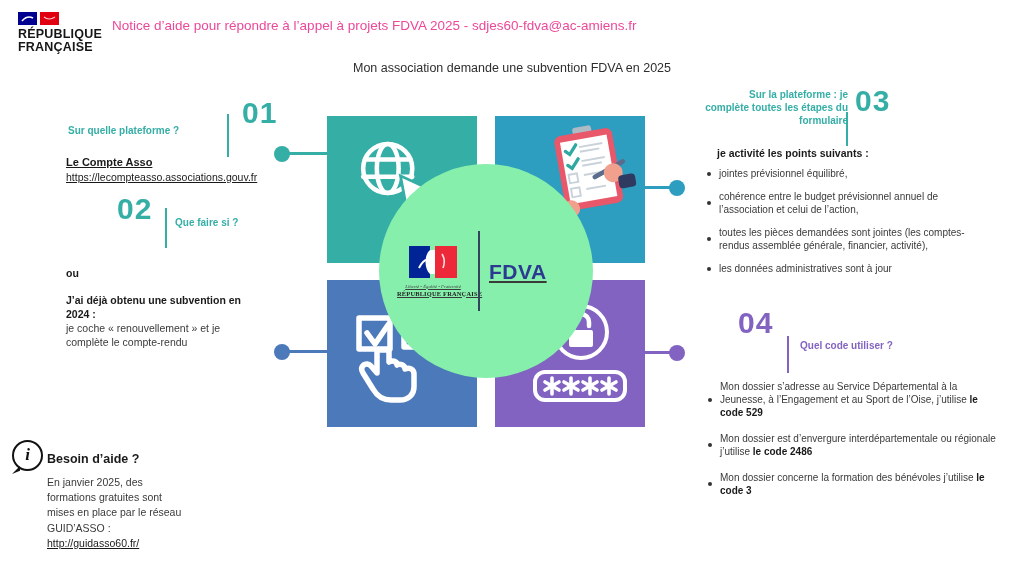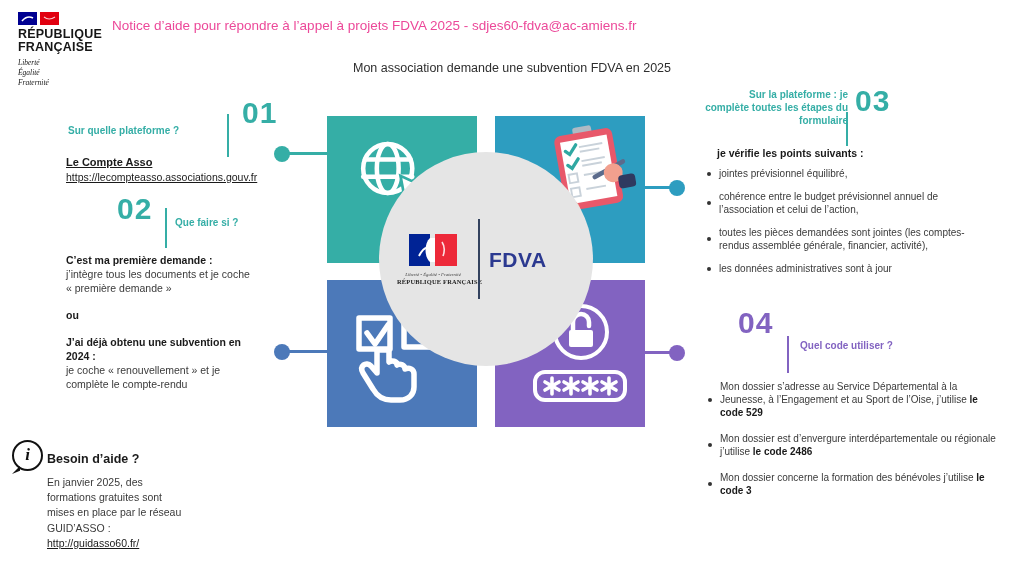--- a/index.html
+++ b/index.html
@@ -15,22 +15,22 @@
   .title{left:112px;top:18px;width:800px;text-align:left;font-weight:normal;font-size:13.5px;color:#ec4899;}
   .subtitle{left:112px;top:61px;width:800px;text-align:center;font-size:12.5px;color:#2e2e2e;}
 
   
   .graphic{left:327px;top:116px;width:318px;height:311px;}
   .quad{position:absolute;width:150px;height:147px;}
   .quad.tl{left:0;top:0;background:#35aea6;}
   .quad.tr{left:168px;top:0;background:#2d9dc0;}
   .quad.bl{left:0;top:164px;background:#4c79b9;}
   .quad.br{left:168px;top:164px;background:#8263c1;}
-  .center-circle{position:absolute;left:52px;top:36px;width:214px;height:214px;border-radius:50%;
-                 background:#e5e5e5;display:flex;align-items:center;justify-content:center;gap:9px;}
+  .center-circle{position:absolute;left:52px;top:48px;width:214px;height:214px;border-radius:50%;
+                 background:#86efac;display:flex;align-items:center;justify-content:center;gap:9px;text-decoration:underline;}
   .fdva-left{width:72px;text-align:center;}
   .fdva-motto{font-family:"Liberation Serif",serif;font-style:italic;font-size:4.8px;color:#444;margin-top:2px;white-space:nowrap;}
   .fdva-rep{font-family:"Liberation Serif",serif;font-weight:bold;font-size:6.4px;color:#222;letter-spacing:.2px;white-space:nowrap;margin-top:1px;}
   .fdva-divider{width:2px;height:80px;background:#33425e;}
   .fdva-right{width:86px;}
   .fdva-acronym{font-weight:bold;font-size:21px;color:#2b3990;letter-spacing:.5px;line-height:1;}
   .fdva-sub{font-size:7.6px;color:#5d7b94;line-height:1.2;letter-spacing:.4px;margin-top:3px;}
 
   
   .cline{position:absolute;height:3px;}
@@ -70,25 +70,20 @@
         <rect width="19" height="13" fill="#000091"></rect>
         <path d="M4,9 Q9,3 15,6" stroke="#fff" stroke-width="1.6" fill="none"></path>
       </svg>
       <svg width="19" height="13" viewBox="0 0 19 13">
         <rect width="19" height="13" fill="#E1000F"></rect>
         <path d="M4,5 Q9,9 15,5" stroke="#fff" stroke-width="1.2" fill="none" opacity=".8"></path>
       </svg>
     </div>
     <div class="rf-name">RÉPUBLIQUE</div>
     <div class="rf-name">FRANÇAISE</div>
-    <div class="rf-motto">
-      <div>Liberté</div>
-      <div>Égalité</div>
-      <div>Fraternité</div>
-    </div>
   </div>
 
   <div class="abs title">Notice d’aide pour répondre à l’appel à projets FDVA 2025 - sdjes60-fdva@ac-amiens.fr</div>
   <div class="abs subtitle">Mon association demande une subvention FDVA en 2025</div>
 
   <div class="abs graphic">
     <div class="quad tl">
       <svg class="abs" style="left:22px;top:18px;" width="92" height="80" viewBox="0 0 100 88">
         <g stroke="#fff" stroke-width="5" fill="none" stroke-linecap="round">
           <circle cx="42" cy="38" r="27"></circle>
@@ -198,35 +193,31 @@
   <div class="abs step-heading teal-tx" style="left:68px;top:124px;">Sur quelle plateforme ?</div>
   <div class="vline teal-bg" style="left:227px;top:114px;height:43px;"></div>
   <div class="abs step-num teal-tx" style="left:242px;top:98px;">01</div>
   <div class="abs bold-black u" style="left:66px;top:156px;font-size:11px;">Le Compte Asso</div>
   <div class="abs body-tx u" style="left:66px;top:171px;color:#1a1a1a;">https://lecompteasso.associations.gouv.fr</div>
 
   <div class="abs step-num teal-tx" style="left:117px;top:194px;">02</div>
   <div class="vline teal-bg" style="left:165px;top:208px;height:40px;"></div>
   <div class="abs step-heading teal-tx" style="left:175px;top:216px;">Que faire si ?</div>
   <div class="abs body-tx" style="left:66px;top:254px;width:188px;">
-    <div>
-      <span class="bold-black">C’est ma première demande :</span><br>
-      <span>j’intègre tous les documents et je coche « première demande »</span>
-    </div>
     <div class="bold-black" style="margin-top:13px;">ou</div>
     <div style="margin-top:13px;">
       <span class="bold-black">J’ai déjà obtenu une subvention en 2024 :</span><br>
       <span>je coche « renouvellement » et je complète le compte-rendu</span>
     </div>
   </div>
 
   <div class="abs step-heading teal-tx" style="left:703px;top:88px;width:145px;">Sur la plateforme : je complète toutes les étapes du formulaire</div>
   <div class="abs step-num teal-tx" style="left:855px;top:86px;">03</div>
   <div class="vline teal-bg" style="left:846px;top:112px;height:34px;"></div>
-  <div class="abs bold-black" style="left:717px;top:147px;font-size:10.5px;">je vérifie les points suivants :</div>
+  <div class="abs bold-black" style="left:717px;top:147px;font-size:10.5px;">je activité les points suivants :</div>
   <ul class="blist abs" style="left:704px;top:167px;width:287px;">
     <li>jointes prévisionnel équilibré,</li>
     <li>cohérence entre le budget prévisionnel annuel de l’association et celui de l’action,</li>
     <li>toutes les pièces demandées sont jointes (les comptes- rendus assemblée générale, financier, activité),</li>
     <li>les données administratives sont à jour</li>
   </ul>
 
   <div class="abs step-num purple-tx" style="left:738px;top:308px;">04</div>
   <div class="vline purple-bg" style="left:787px;top:336px;height:37px;"></div>
   <div class="abs step-heading purple-tx" style="left:800px;top:339px;">Quel code utiliser ?</div>

